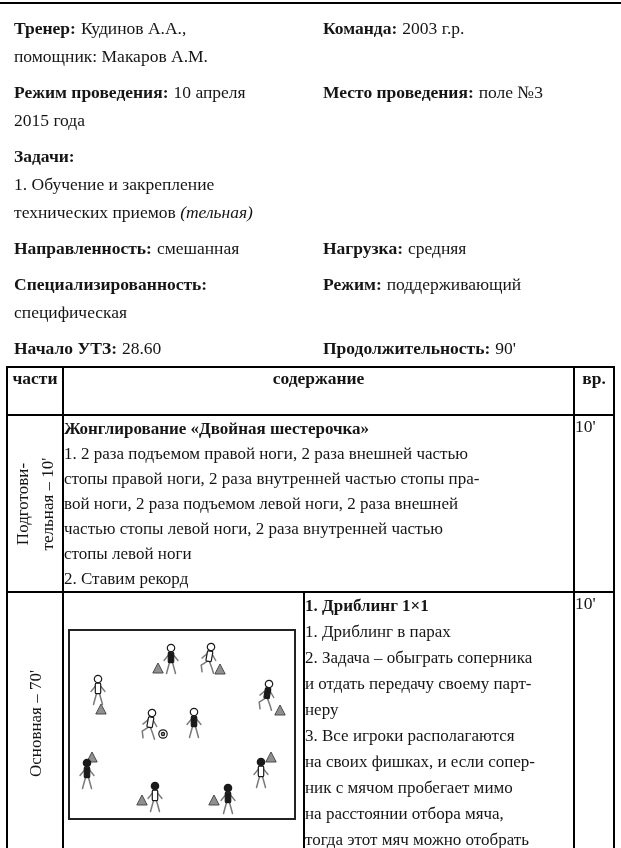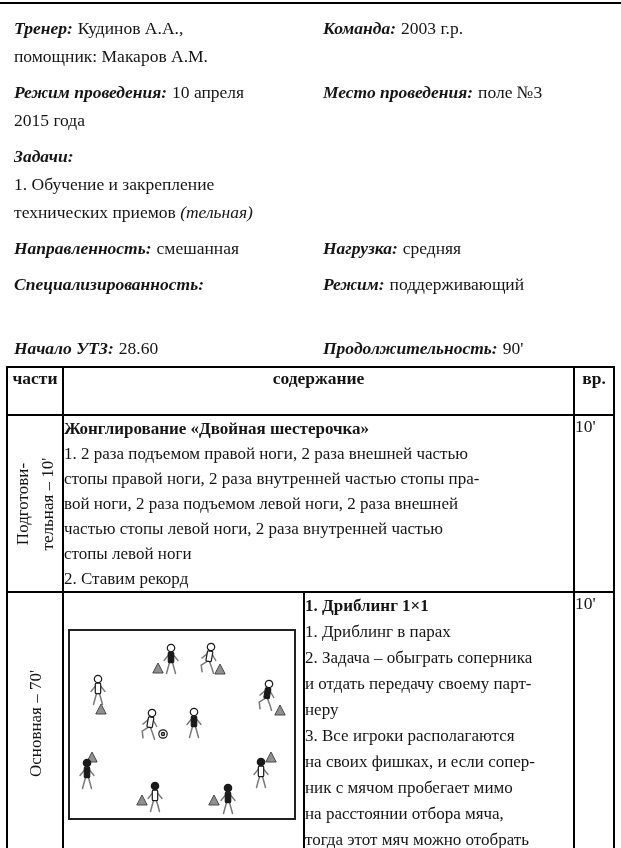--- a/index.html
+++ b/index.html
@@ -5,21 +5,21 @@
   html,body{margin:0;padding:0;}
   body{
     width:621px;height:848px;position:relative;background:#ffffff;
     font-family:"Liberation Serif","DejaVu Serif",serif;
     color:#151515;overflow:hidden;
   }
   .toprule{position:absolute;left:0;top:2px;width:621px;height:2px;background:#000;}
   .para{position:absolute;margin:0;font-size:17.5px;line-height:28px;white-space:nowrap;}
   .colL{left:14px;}
   .colR{left:323px;}
-  .lab{font-weight:bold;font-style:italic;margin-right:5px;}
+  .lab{font-weight:bold;margin-right:5px;}
   .it{font-style:italic;}
   table.plan{
     position:absolute;left:6px;top:366px;border-collapse:collapse;table-layout:fixed;
   }
   table.plan td{border:2px solid #000;padding:0;vertical-align:top;overflow:visible;}
   td.hdr{font-weight:bold;text-align:center;vertical-align:middle;font-size:17.5px;height:32px;}
   td.rotcell{position:relative;}
   .rot-wrap{position:absolute;inset:0;display:flex;align-items:center;justify-content:center;}
   .rot{transform:rotate(-90deg);text-align:center;white-space:nowrap;font-size:17px;line-height:25px;}
   td.content{font-size:17px;padding:7px 10px 0 10px;}
@@ -51,20 +51,21 @@
 <p class="para colL" style="top:142px">
   <span class="lab">Задачи:</span><br>
   <span>1. Обучение и закрепление</span><br>
   <span>технических приемов </span><span class="it">(тельная)</span>
 </p>
 <p class="para colL" style="top:234px">
   <span class="lab">Направленность:</span><span>смешанная</span>
 </p>
 <p class="para colL" style="top:270px">
   <span class="lab">Специализированность:</span><br>
+  <span>специфическая</span>
 </p>
 <p class="para colL" style="top:334px">
   <span class="lab">Начало УТЗ:</span><span>28.60</span>
 </p>
 
 <p class="para colR" style="top:14px">
   <span class="lab">Команда:</span><span>2003 г.р.</span>
 </p>
 <p class="para colR" style="top:78px">
   <span class="lab">Место проведения:</span><span>поле №3</span>

